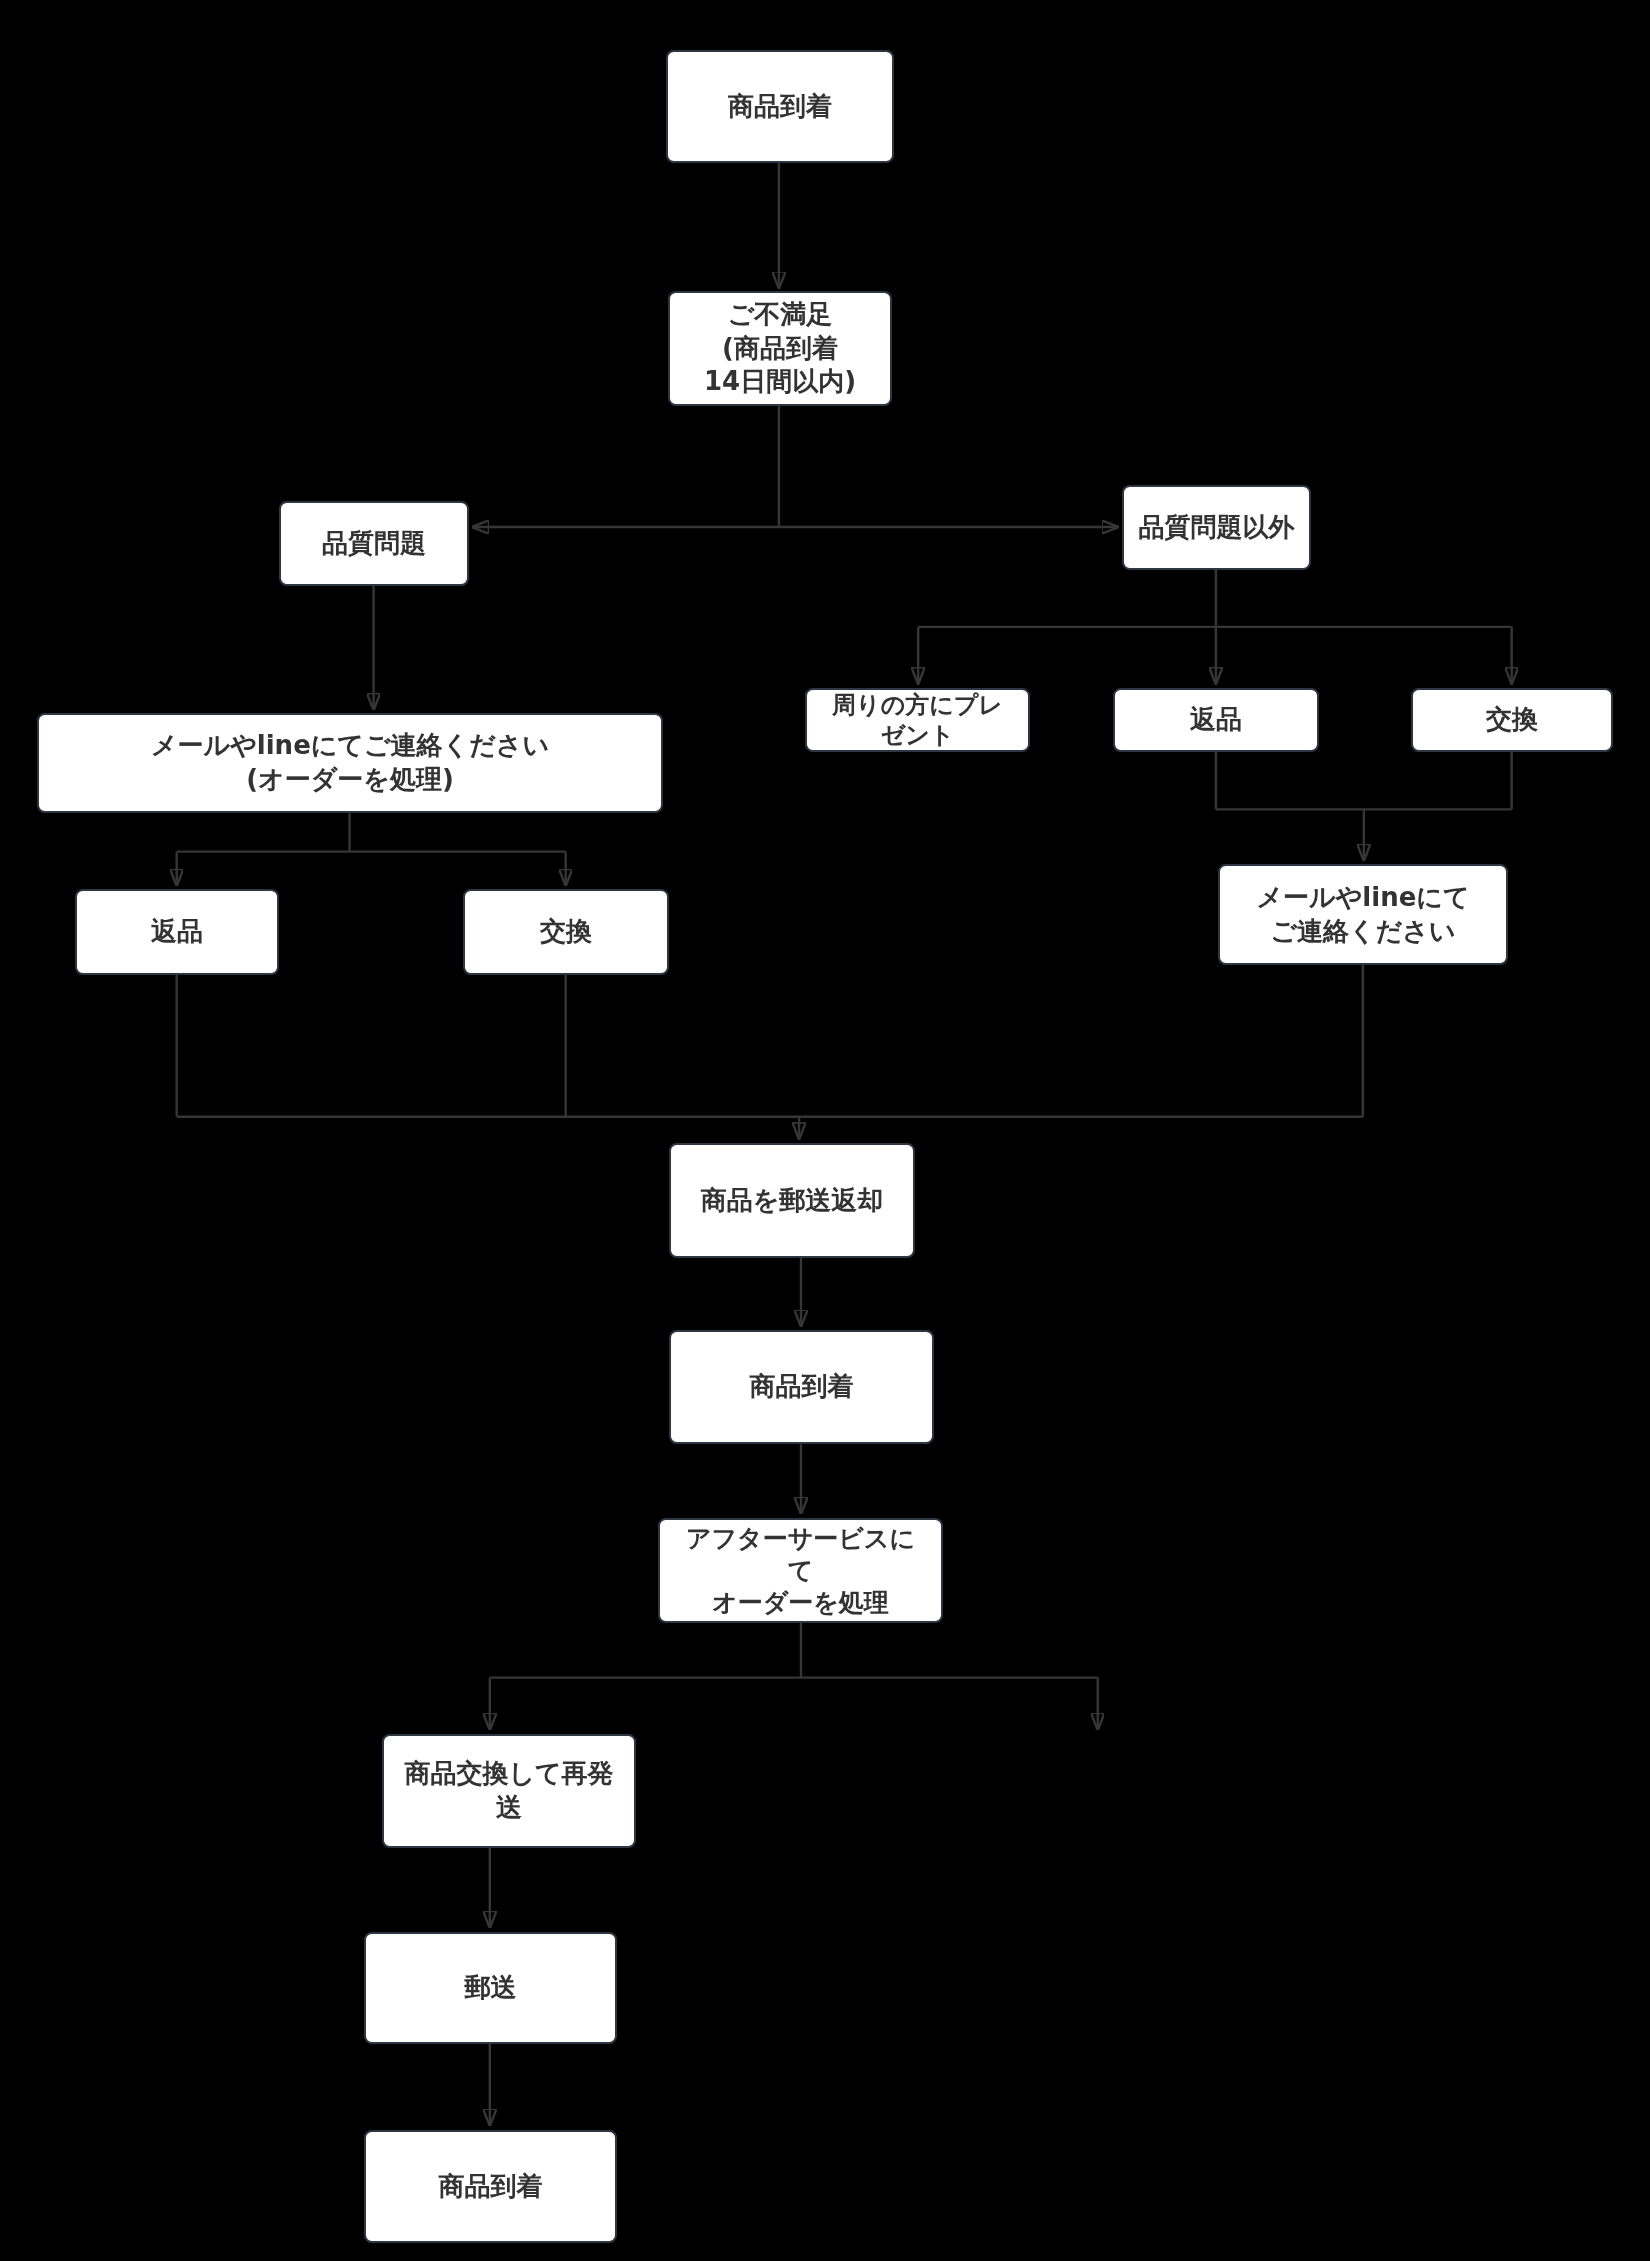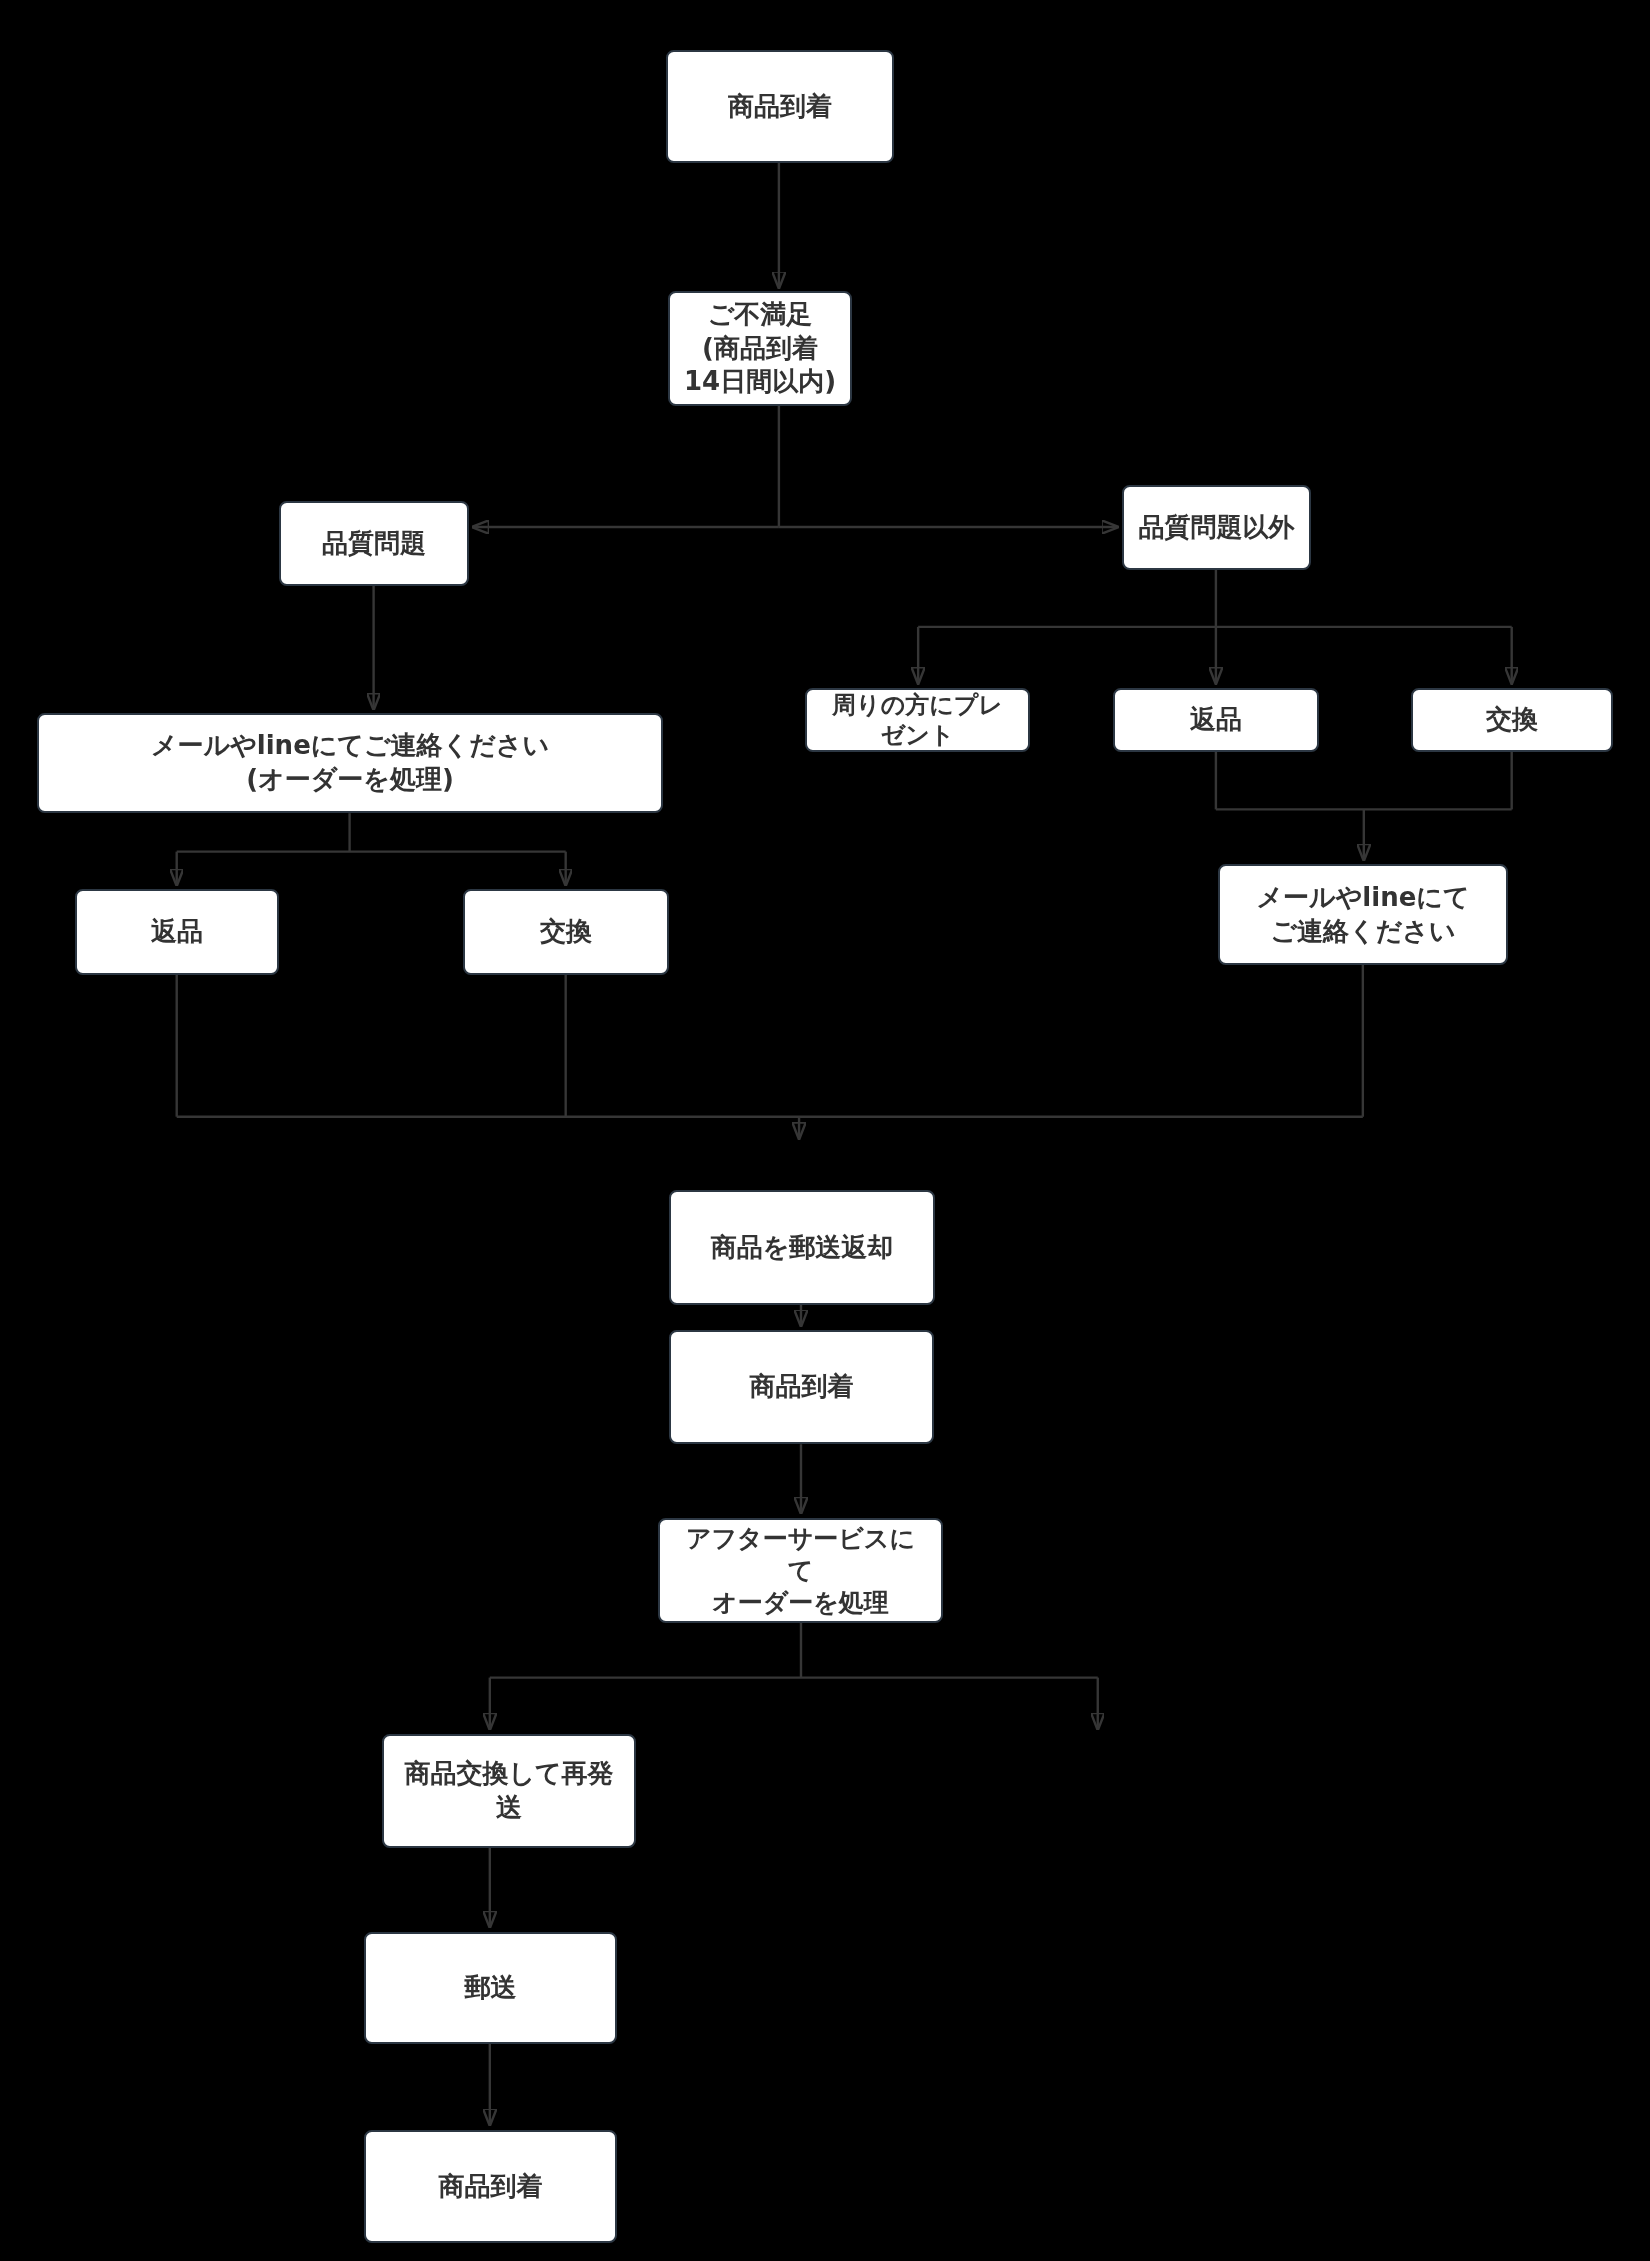--- a/index.html
+++ b/index.html
@@ -99,21 +99,21 @@
     <path d="M1143,1730 V1783" marker-end="url(#arw)"></path>
 
     <path d="M510,1907 V1989" marker-end="url(#arw)"></path>
     <path d="M510,2111 V2195" marker-end="url(#arw)"></path>
   </svg>
 
   <div class="node" style="left:666px;top:34px;width:228px;height:113px">
     <span>商品到着</span>
   </div>
 
-  <div class="node" style="left:668px;top:275px;width:184px;height:115px">
+  <div class="node" style="left:668px;top:275px;width:224px;height:115px">
     <span>ご不満足
 (商品到着
 14日間以内)</span>
   </div>
 
   <div class="node" style="left:279px;top:485px;width:190px;height:85px">
     <span>品質問題</span>
   </div>
 
   <div class="node" style="left:1122px;top:469px;width:189px;height:85px">
@@ -144,21 +144,21 @@
 
   <div class="node" style="left:1411px;top:672px;width:202px;height:64px">
     <span>交換</span>
   </div>
 
   <div class="node" style="left:1218px;top:848px;width:290px;height:101px">
     <span>メールやlineにて
 ご連絡ください</span>
   </div>
 
-  <div class="node" style="left:669px;top:1174px;width:266px;height:115px">
+  <div class="node" style="left:669px;top:1127px;width:246px;height:115px">
     <span>商品を郵送返却</span>
   </div>
 
   <div class="node" style="left:669px;top:1314px;width:265px;height:114px">
     <span>商品到着</span>
   </div>
 
   <div class="node" style="left:658px;top:1502px;width:285px;height:105px">
     <span style="font-size:25px;line-height:1.28">アフターサービスに
 て

